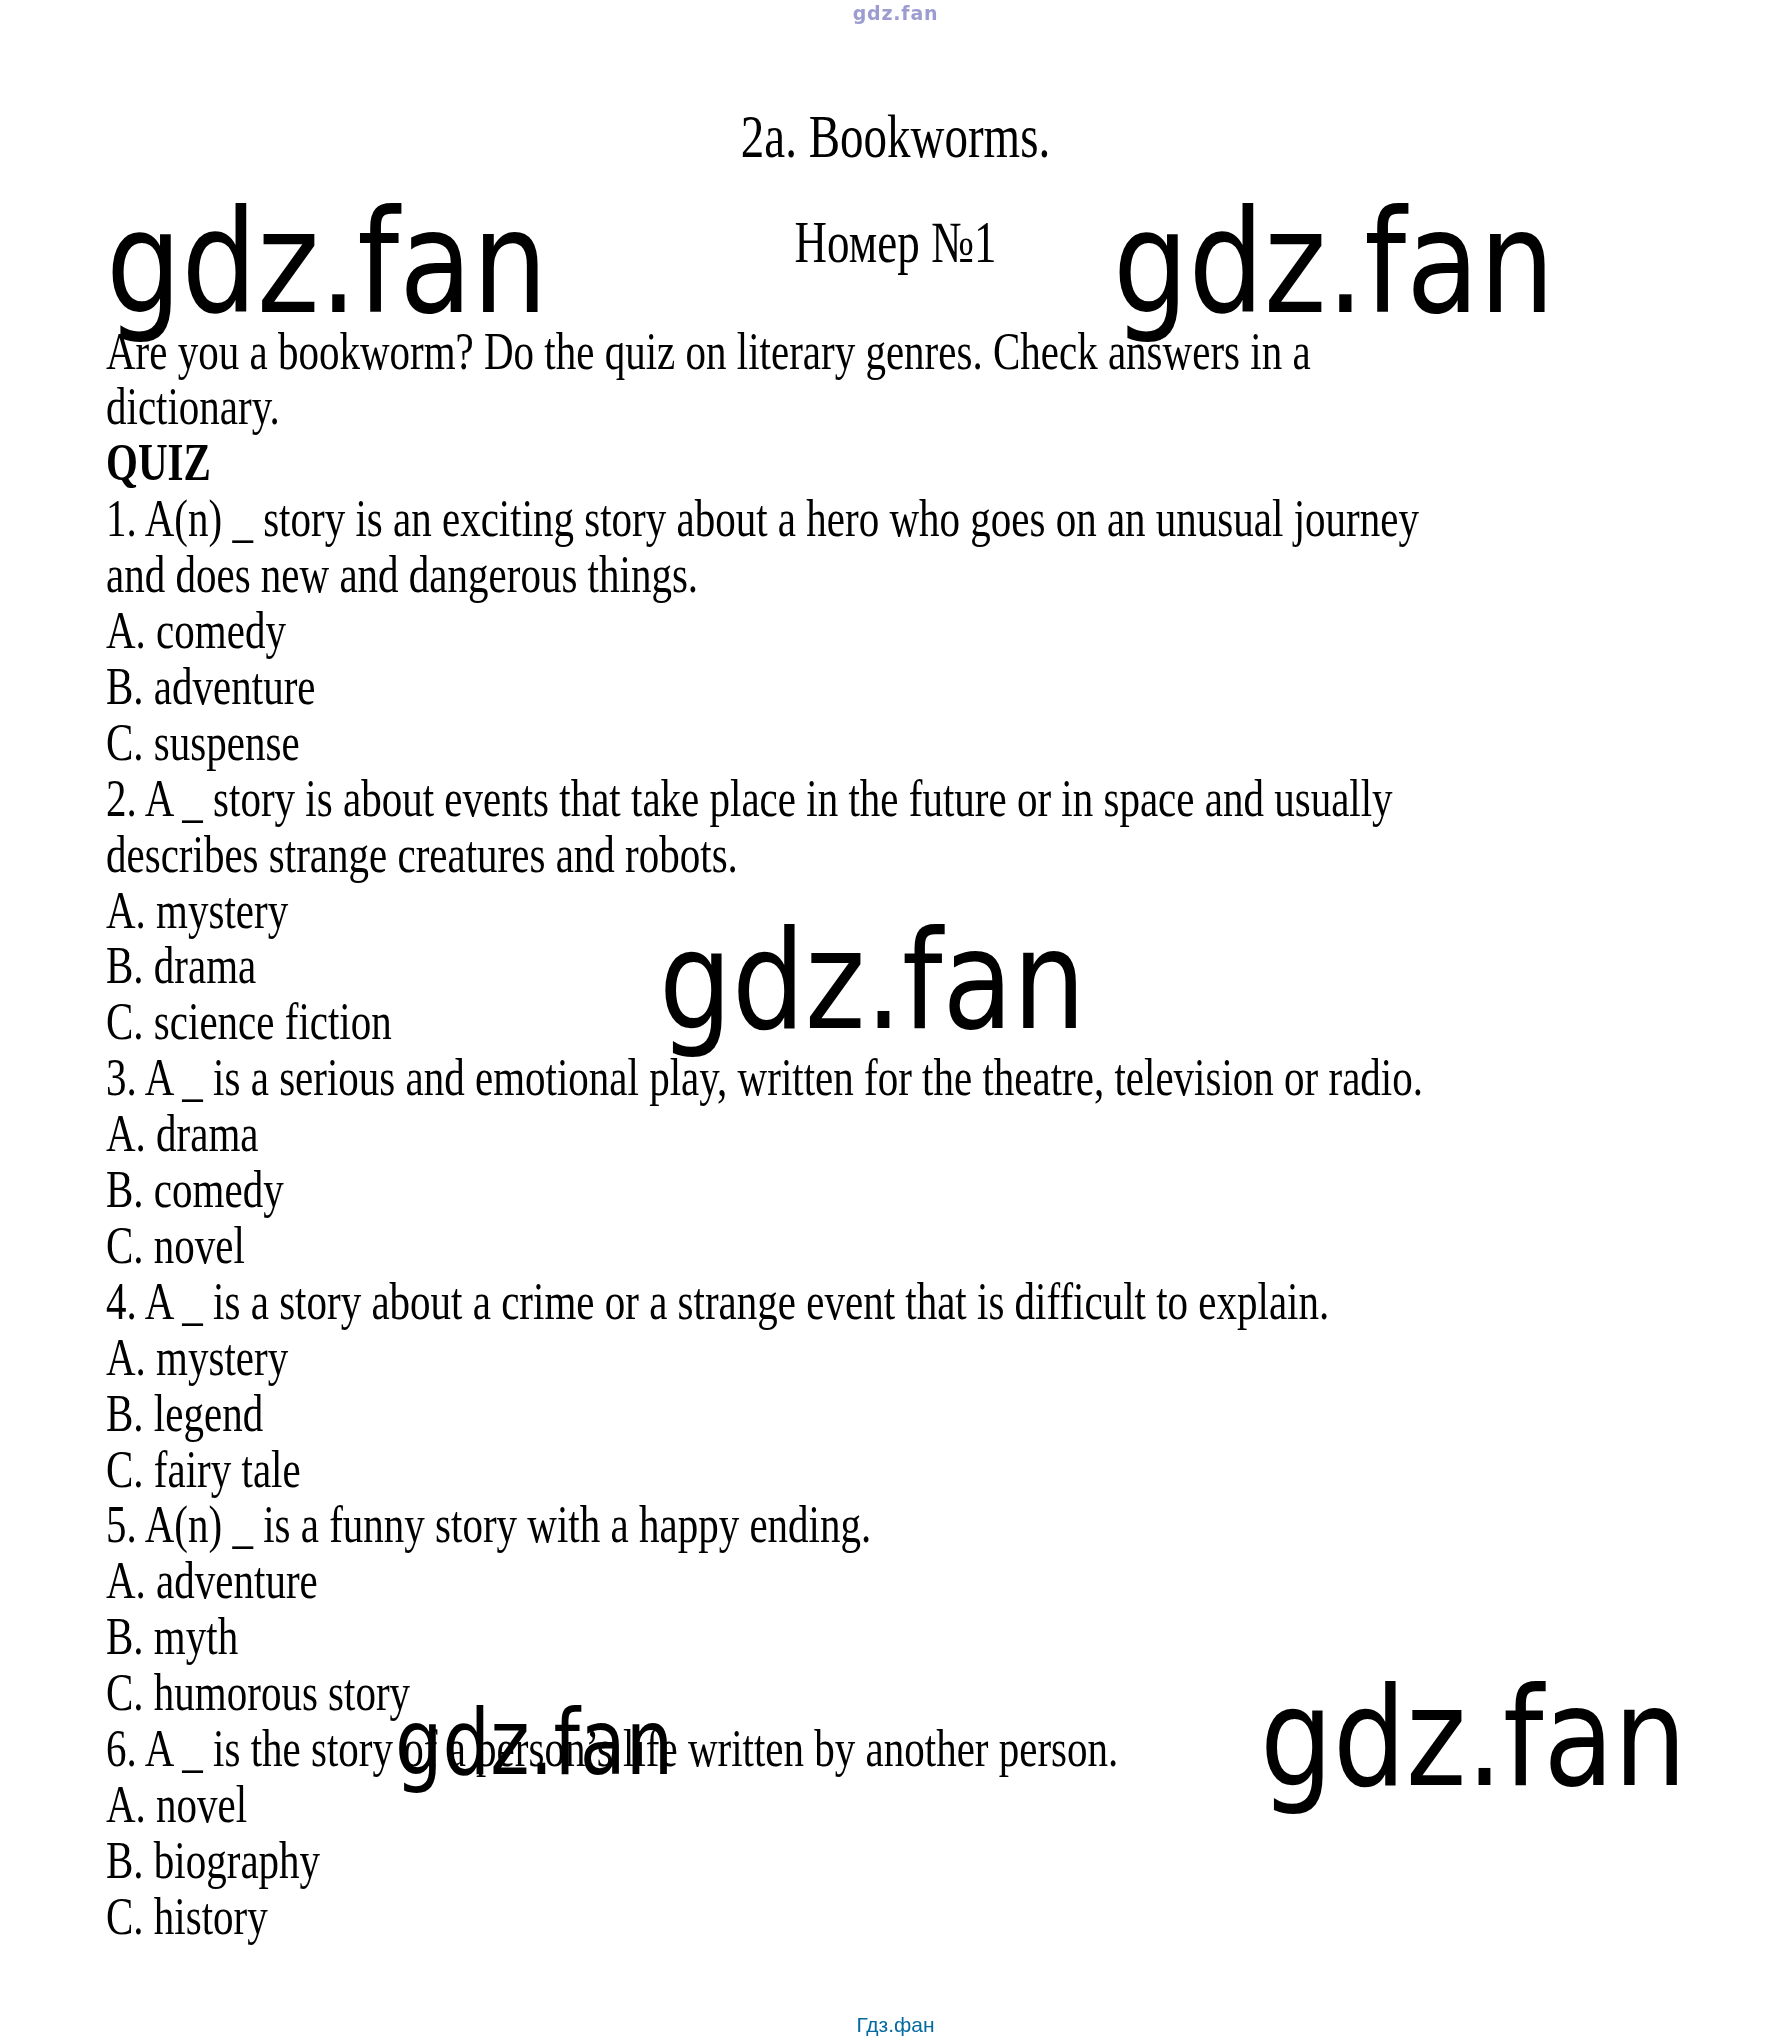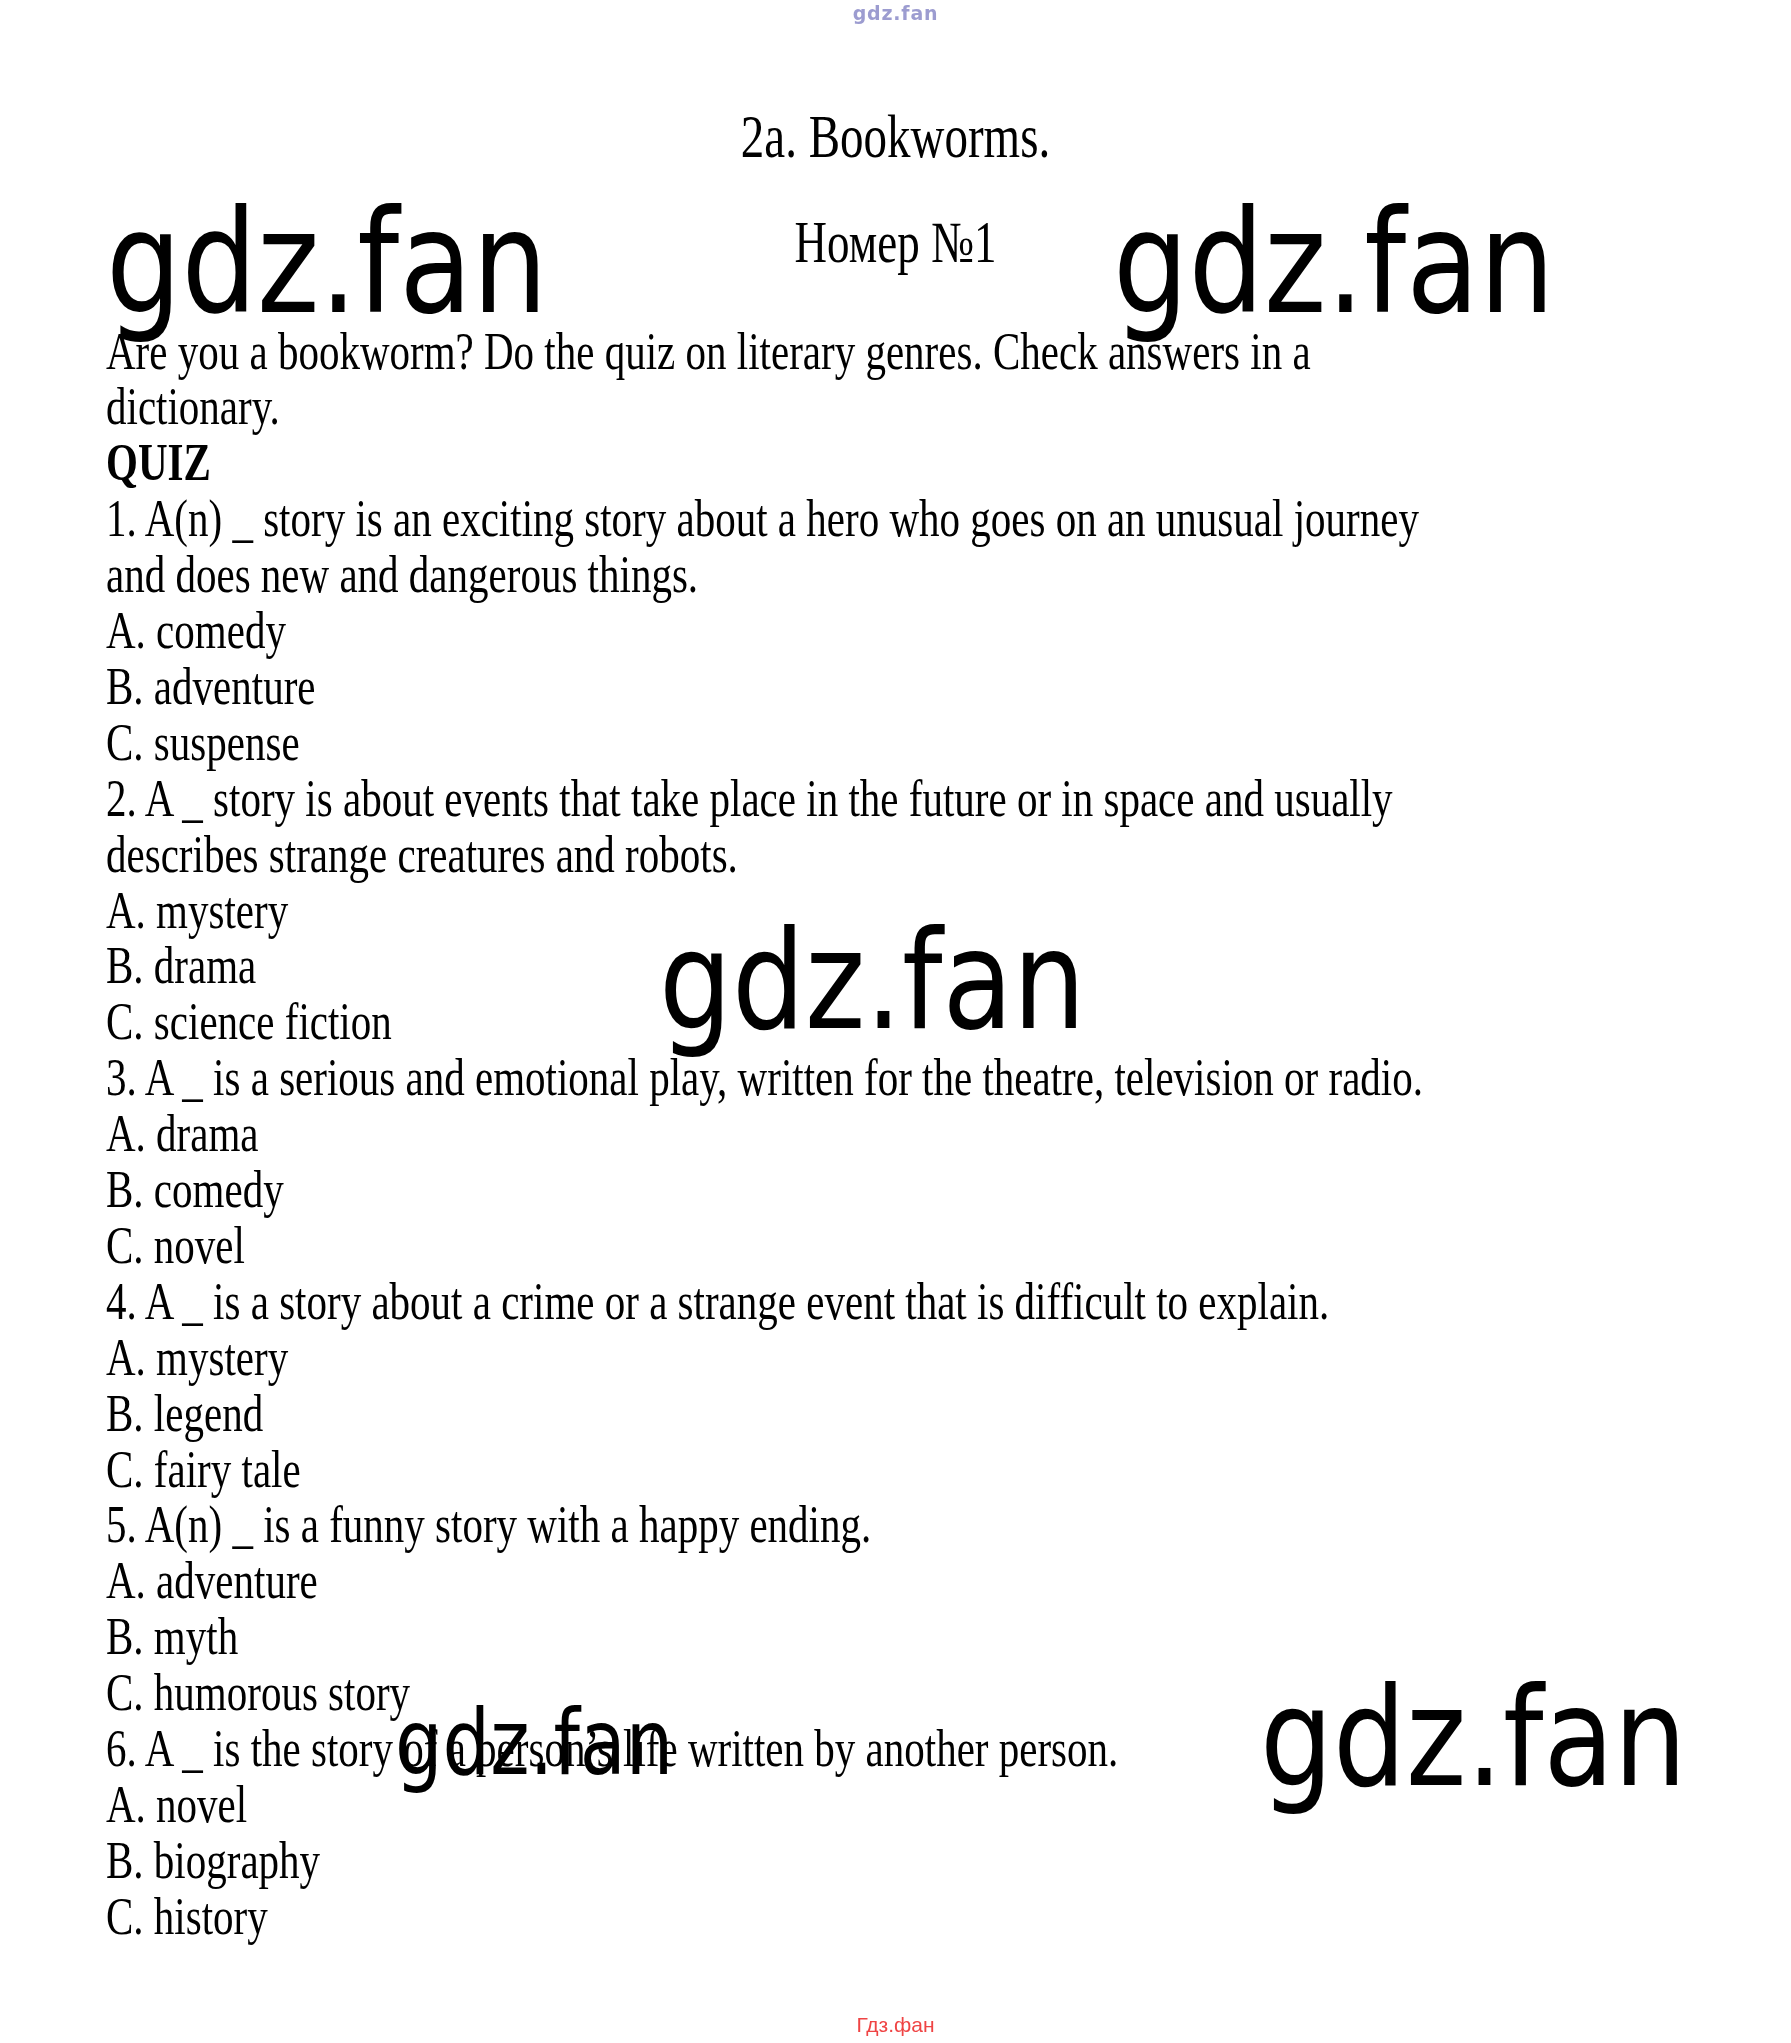--- a/index.html
+++ b/index.html
@@ -93,21 +93,21 @@
 
   
   .footer {
     position: absolute;
     top: 2013px;
     left: 0;
     width: 100%;
     text-align: center;
     font-family: "Liberation Sans", sans-serif;
     font-size: 21px;
-    color: #ef4444;
+    color: #0369a1;
   }
 </style>
 </head>
 <body>
 
 <div class="tiny-watermark">gdz.fan</div>
 
 <div class="page-title">2a. Bookworms.</div>
 <div class="task-number">Номер №1</div>
 

